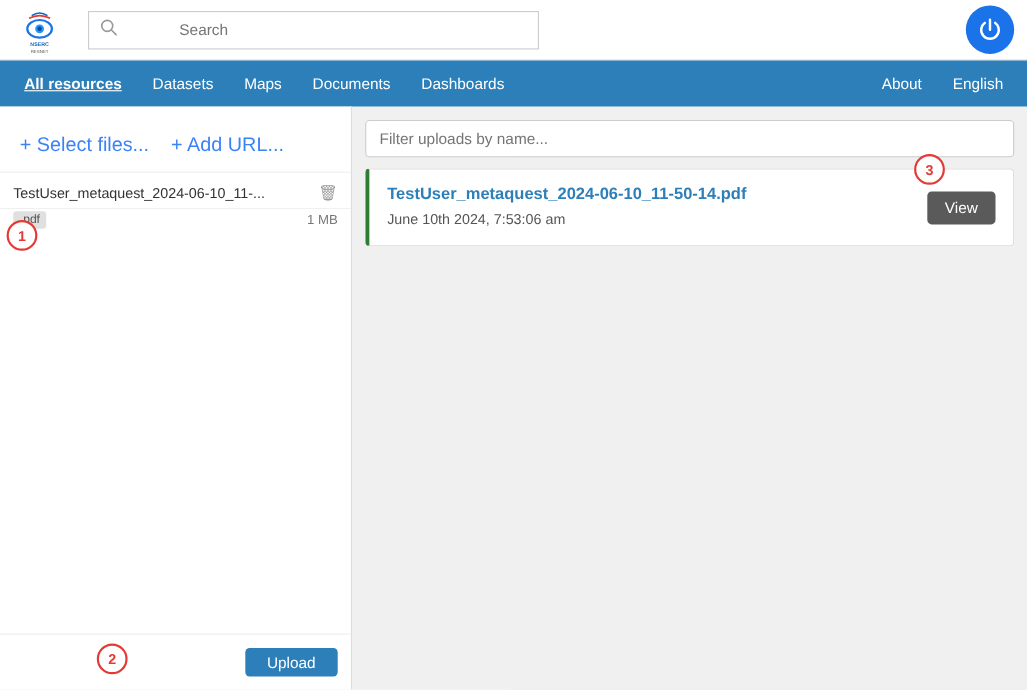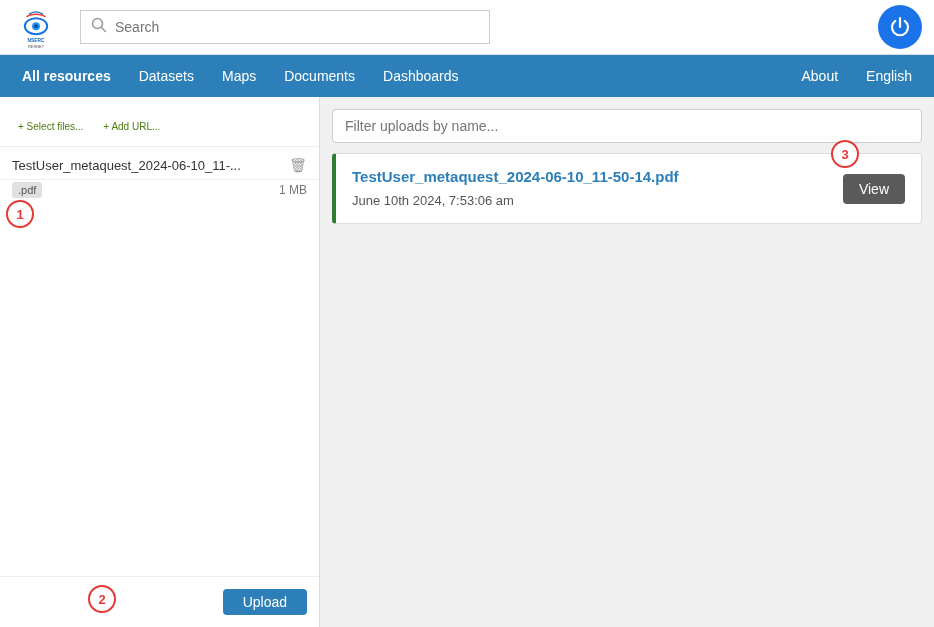--- a/index.html
+++ b/index.html
@@ -26,20 +26,21 @@
     .search-container {
       flex: 1;
       max-width: 520px;
       margin: 0 auto;
       display: flex;
       align-items: center;
       border: 1px solid #ccc;
       border-radius: 0;
       padding: 6px 10px;
       background: #fff;
+      gap: 48px;
     }
     .search-icon-svg {
       color: #999;
       margin-right: 8px;
       flex-shrink: 0;
     }
     .search-input {
       border: none;
       outline: none;
       font-size: 14px;
@@ -70,21 +71,21 @@
     .nav-item {
       color: #fff;
       font-size: 14px;
       padding: 0 14px;
       height: 42px;
       display: flex;
       align-items: center;
       cursor: pointer;
       white-space: nowrap;
     }
-    .nav-item.active { font-weight: bold; }
+    .nav-item.active { font-weight: bold; text-decoration: underline; }
     .nav-spacer { flex: 1; }
 
     
     .main-content {
       display: flex;
       height: calc(627px - 55px - 42px);
       background: #f0f0f0;
     }
 
     
@@ -119,23 +120,23 @@
     .action-bar {
       display: flex;
       padding: 10px 12px;
       gap: 8px;
       border-bottom: 1px solid #eee;
       margin-top: 10px;
     }
     .action-btn {
       background: none;
       border: none;
-      color: #4d7c0f;
-      cursor: pointer;
-      font-size: 10px;
+      color: #3b82f6;
+      cursor: pointer;
+      font-size: 18px;
       padding: 4px 6px;
       display: flex;
       align-items: center;
       gap: 4px;
     }
 
     .file-list {
       flex: 1;
       overflow-y: auto;
       padding: 4px 0;

